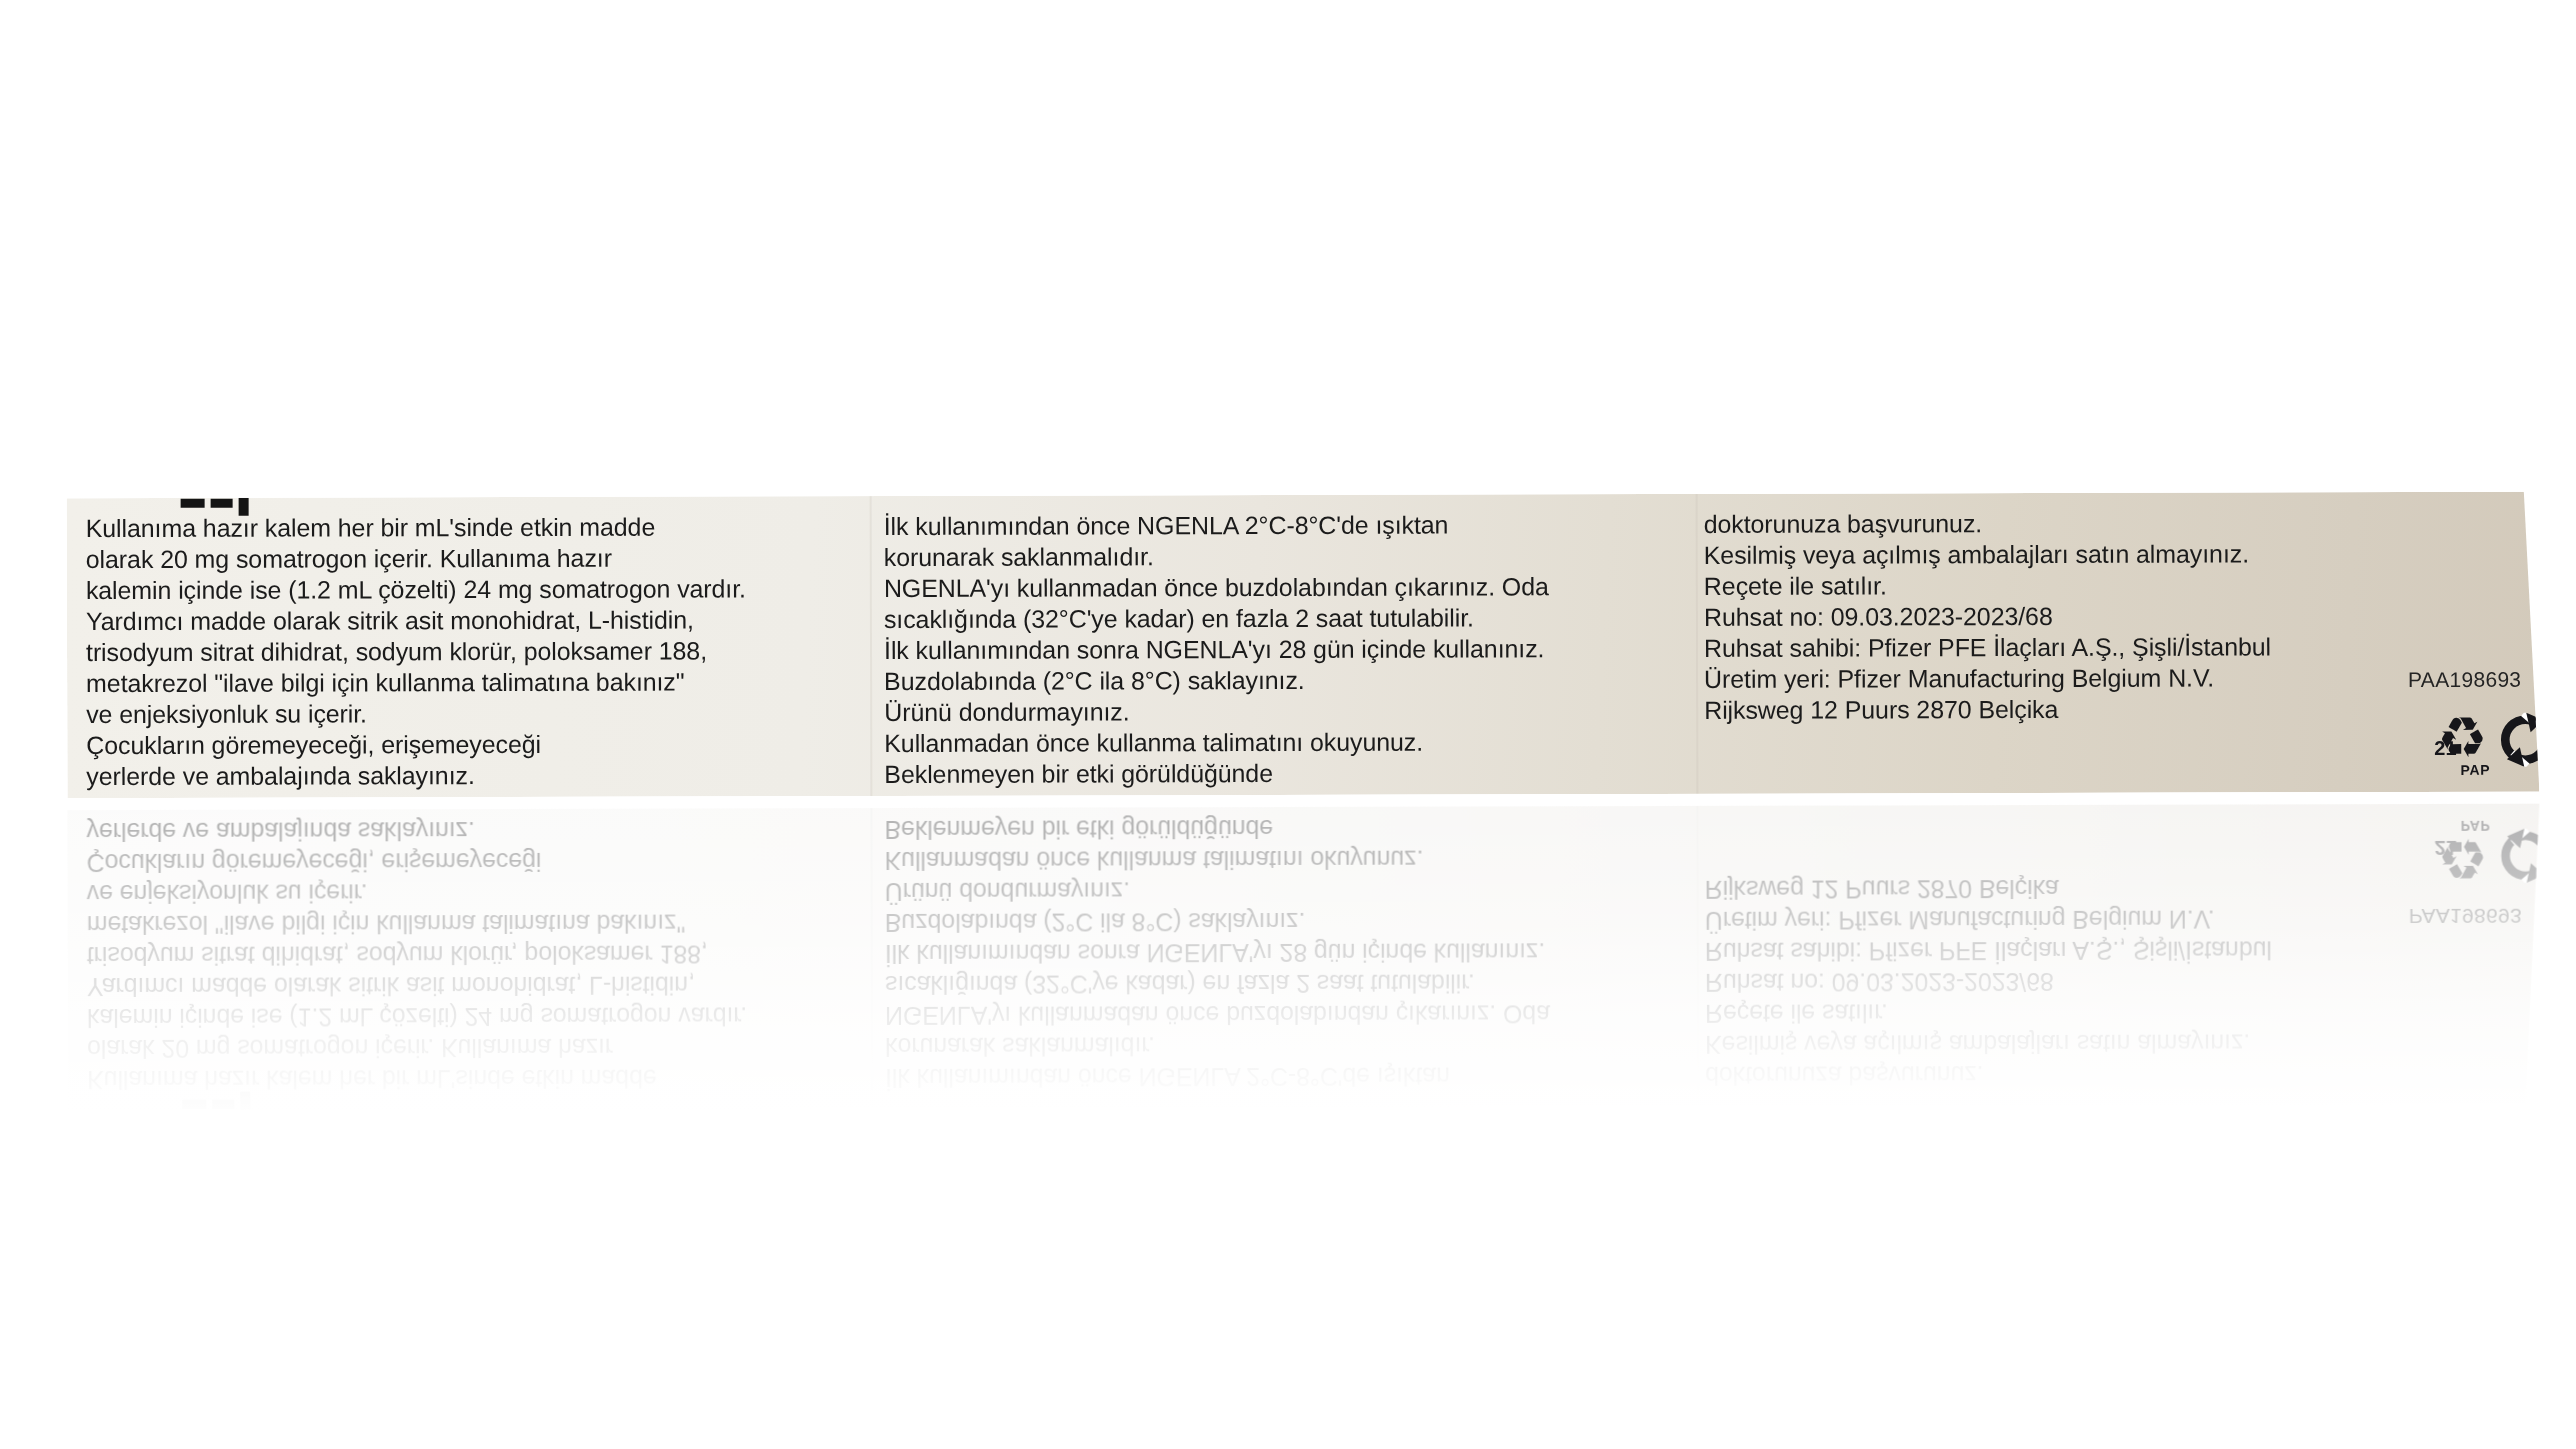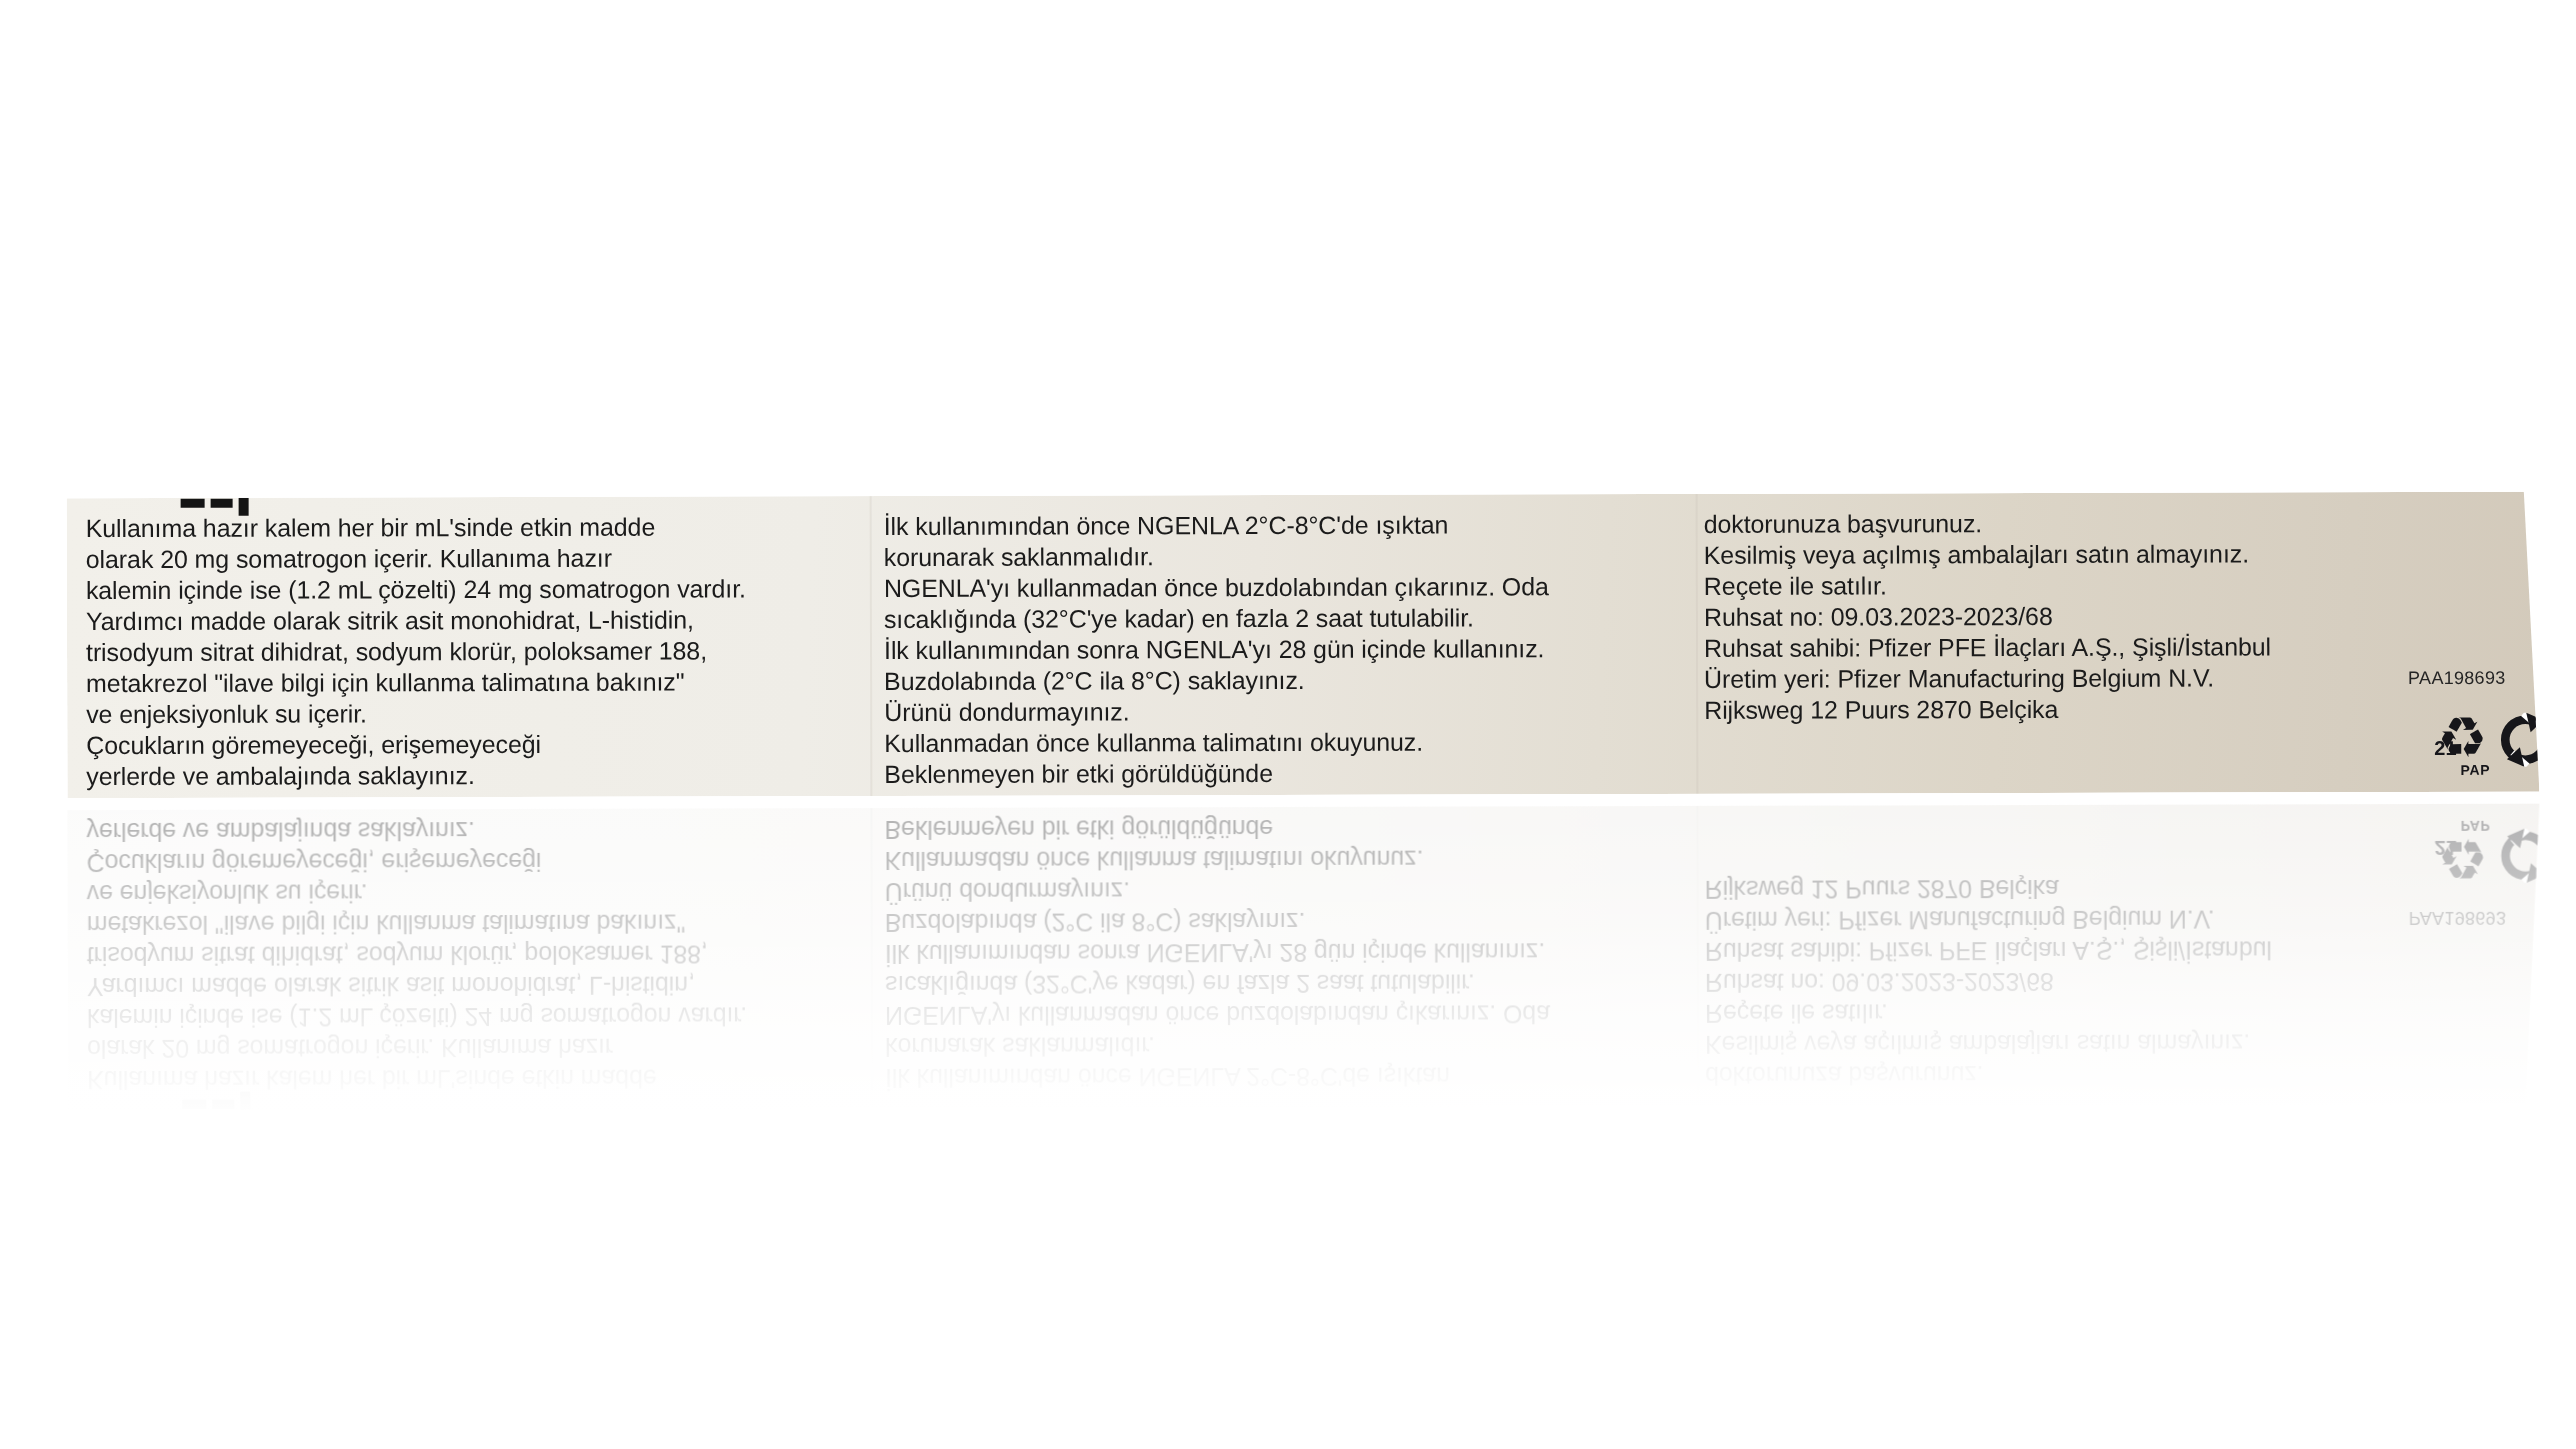--- a/index.html
+++ b/index.html
@@ -48,21 +48,21 @@
     font-size: 25px; line-height: 31px;
     letter-spacing: -0.1px; white-space: nowrap;
     color: #1b1b1b;
   }
   .col-left  { left: 19px; }
   .col-mid   { left: 817px; }
   .col-right { left: 1637px; }
 
   .print-code {
     position: absolute; left: 2341px; top: 176px;
-    font-size: 18px; letter-spacing: 0.3px; color: #242424;
+    font-size: 21px; letter-spacing: 0.3px; color: #242424;
   }
 
   
   .icons { position: absolute; left: 2367px; top: 221px; width: 181px; height: 74px; }
   .recycle { position: absolute; left: 0; top: -2.7px; width: 56px; text-align: center; }
   .recycle-glyph { display: block; font-size: 56px; line-height: 56px; color: #16161a; }
   .recycle-num {
     position: absolute; left: 0; top: 27px; width: 56px;
     text-align: left; font-size: 20px; font-weight: bold; color: #16161a;
   }

